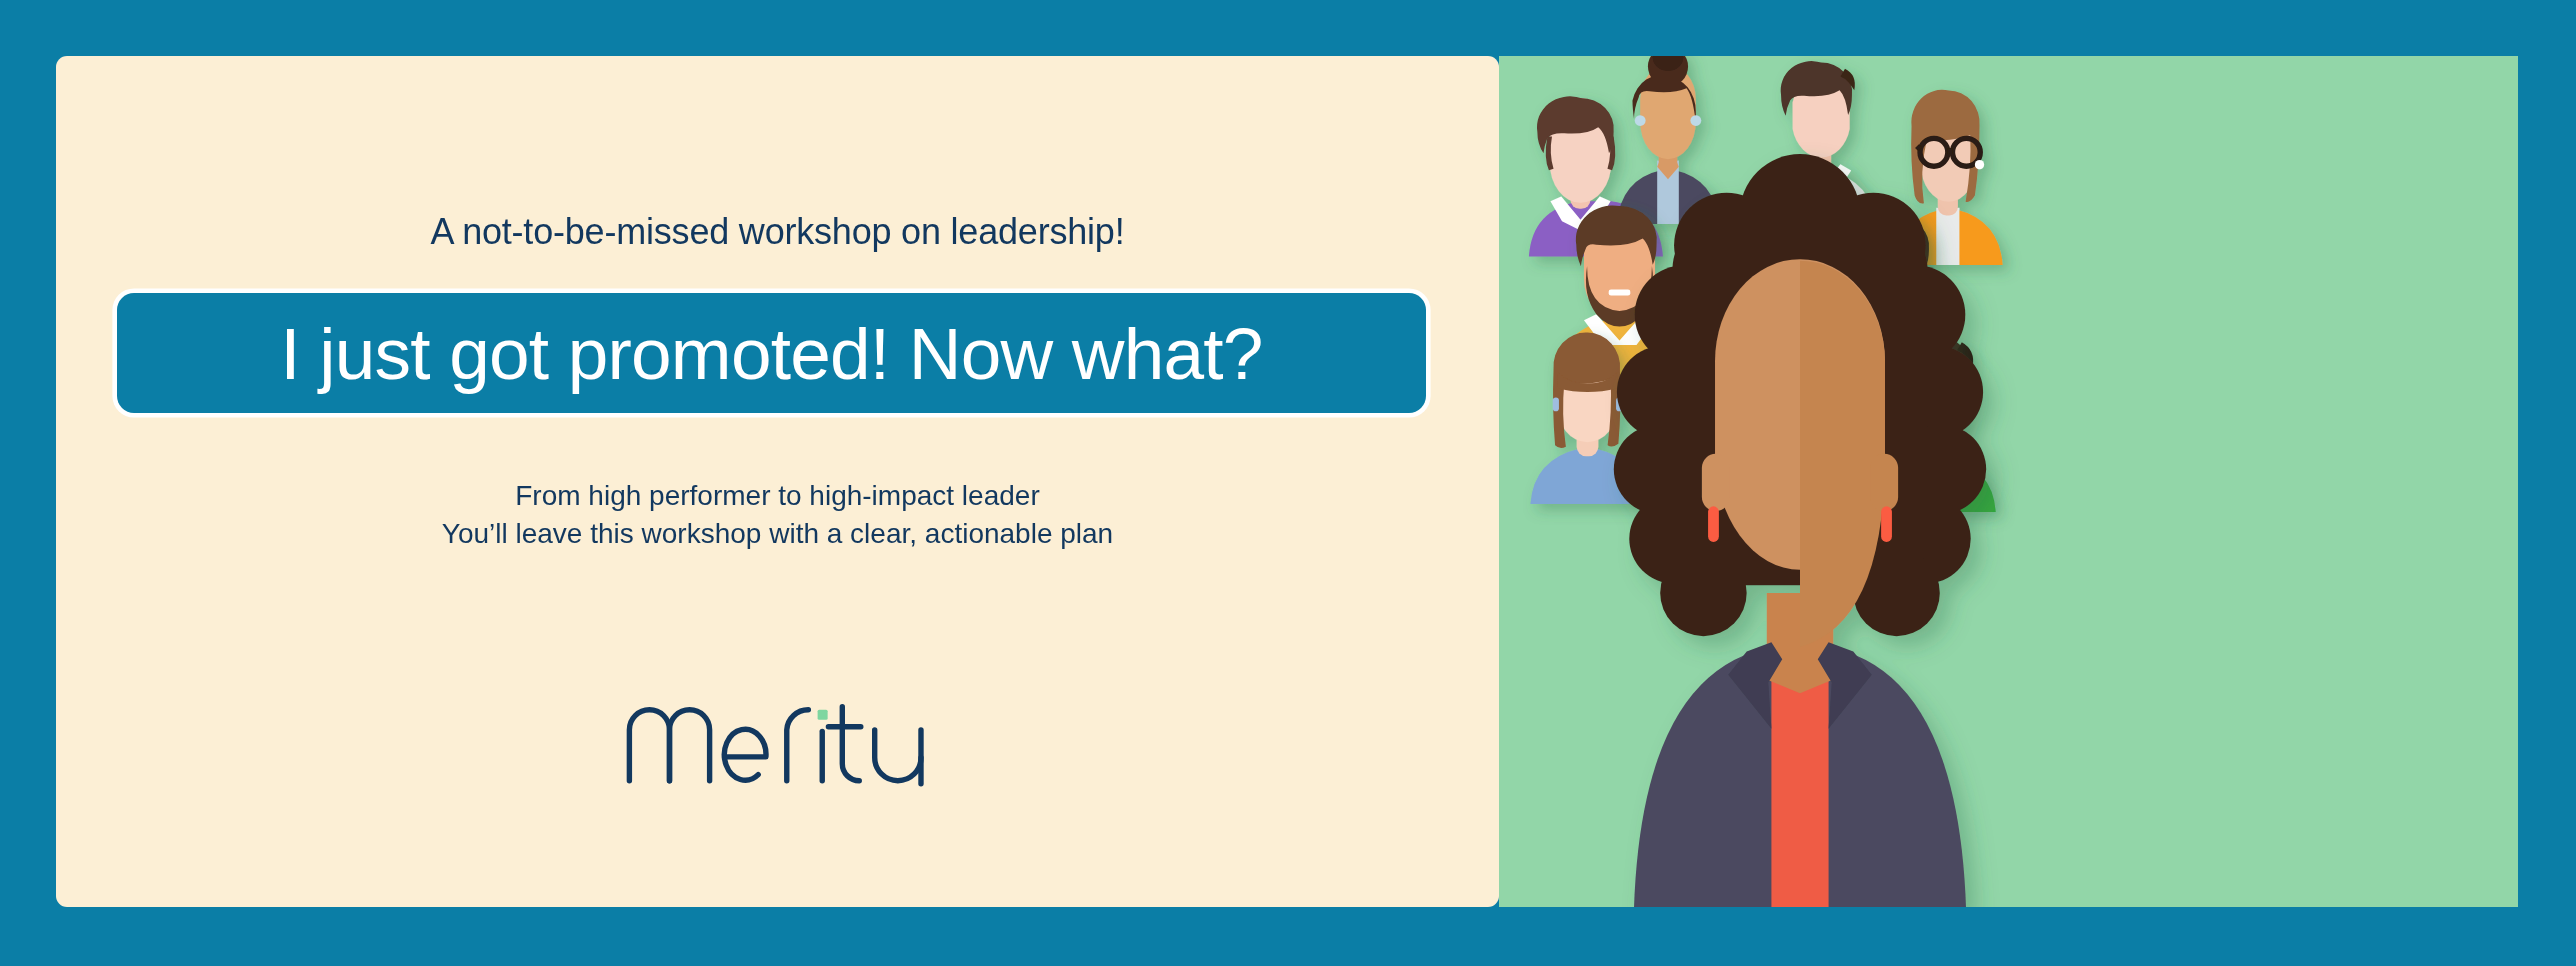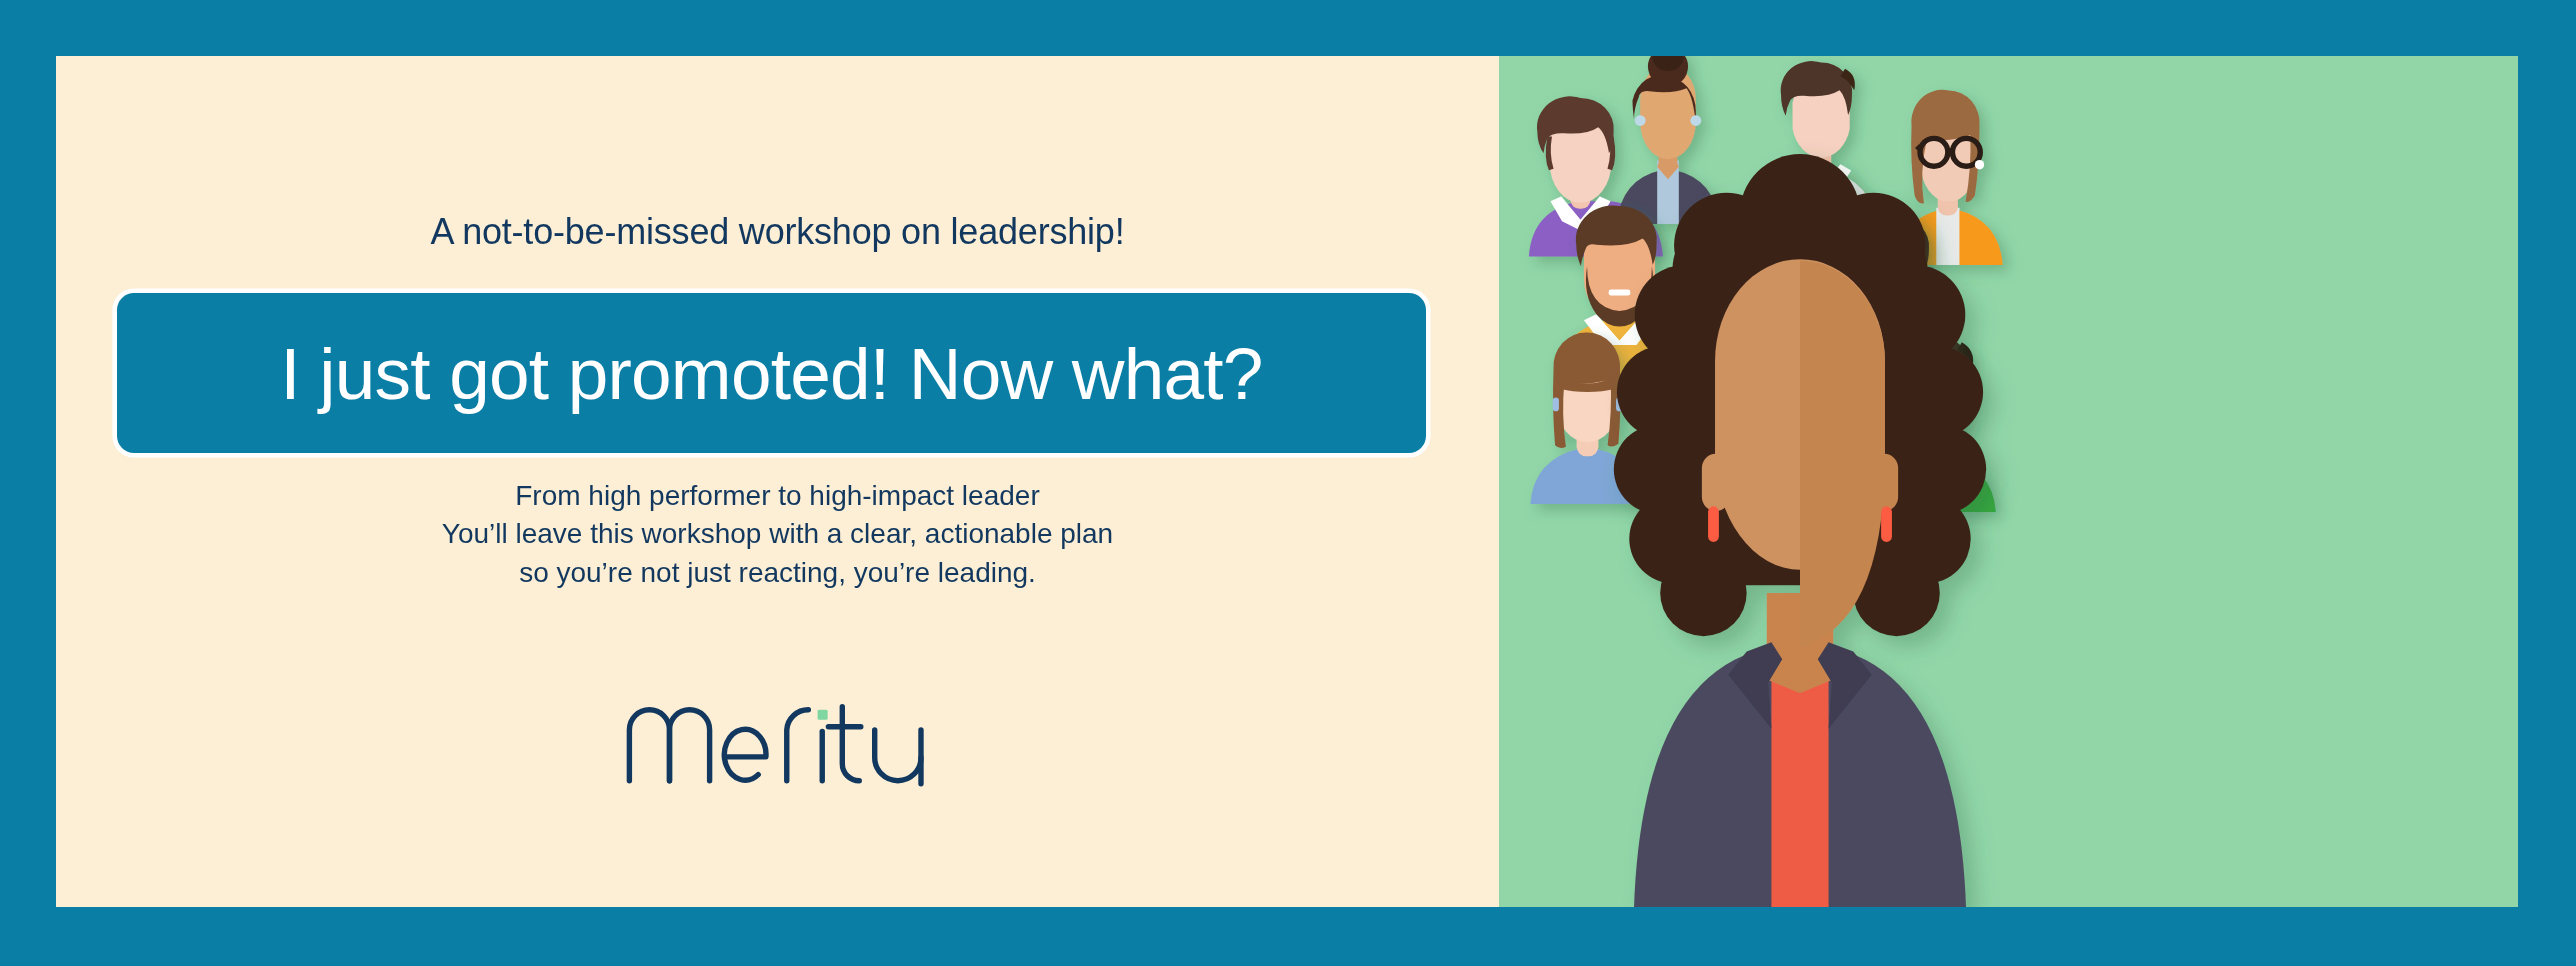--- a/index.html
+++ b/index.html
@@ -22,40 +22,41 @@
 
   
   .left-panel {
     position: absolute;
     left: 56px;
     top: 56px;
     width: 1443px;
     height: 851px;
     background: #FCEFD5;
     overflow: hidden;
+    border-radius: 11px;
   }
 
   .eyebrow {
     position: absolute;
     left: 0;
     top: 155px;
     width: 100%;
     text-align: center;
     font-size: 36px;
     letter-spacing: -0.2px;
     color: #12385F;
     font-family: "Liberation Sans", sans-serif;
   }
 
   .headline-band {
     position: absolute;
     left: 61px;
     top: 237px;
     width: 1309px;
-    height: 160px;
+    height: 120px;
     background: #0B7EA6;
     border-radius: 17px;
     box-shadow: 0 0 0 4.6px #FFFFFF;
     display: flex;
     align-items: center;
     justify-content: center;
   }
   .headline-text {
     color: #FFFFFF;
     font-size: 73px;
@@ -124,21 +125,20 @@
 
     <div class="eyebrow">A not-to-be-missed workshop on leadership!</div>
 
     <div class="headline-band">
       <span class="headline-text">I just got promoted! Now what?</span>
     </div>
 
     <div class="body-copy">
       <span class="line">From high performer to high-impact leader</span>
       <span class="line">You’ll leave this workshop with a clear, actionable plan</span>
-      <span class="line">so you’re not just reacting, you’re leading.</span>
     </div>
 
     <div class="logo-wrap">
 
       <svg class="logo-svg" width="309" height="108" viewBox="0 0 400 140" fill="none" stroke="#12385F" stroke-width="7" stroke-linecap="round" stroke-linejoin="round">
 
         <path d="M8 128 V 62 a26 26 0 0 1 52 0 V128"></path>
         <path d="M60 128 V 62 a26 26 0 0 1 52 0 V128"></path>
 
         <path d="M131 97 h54 a27 33 0 1 0 -10 23"></path>

